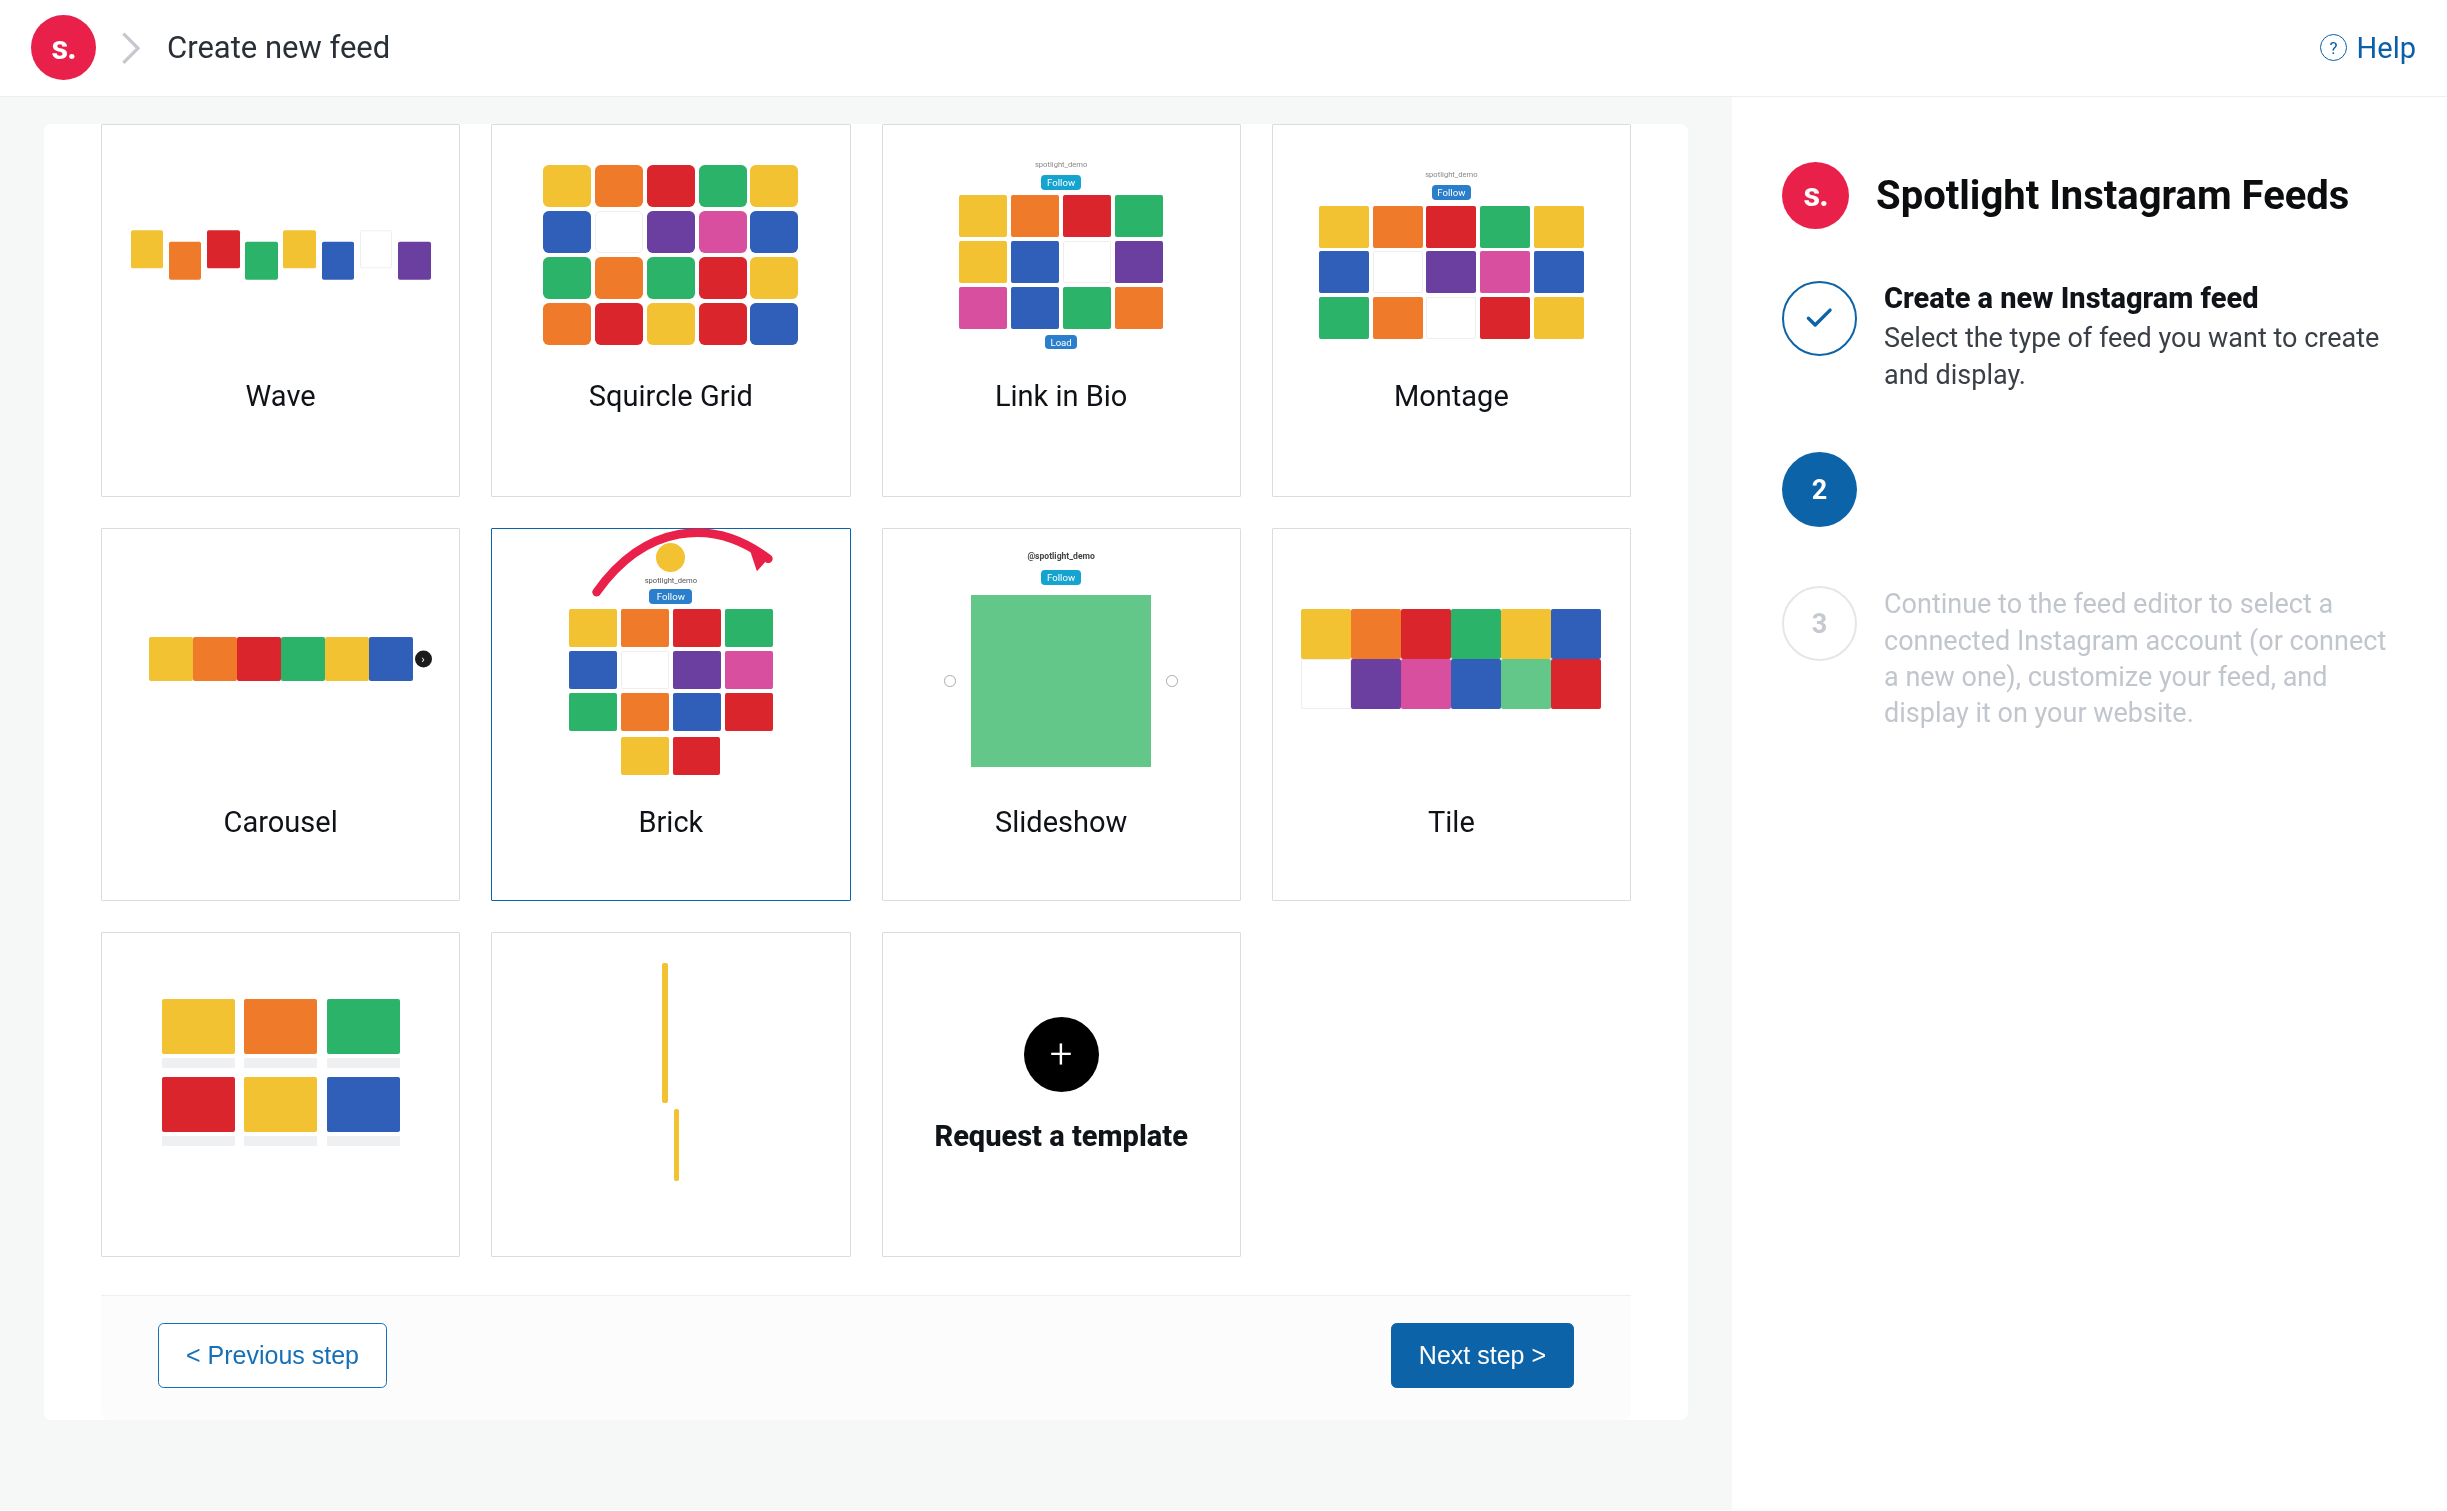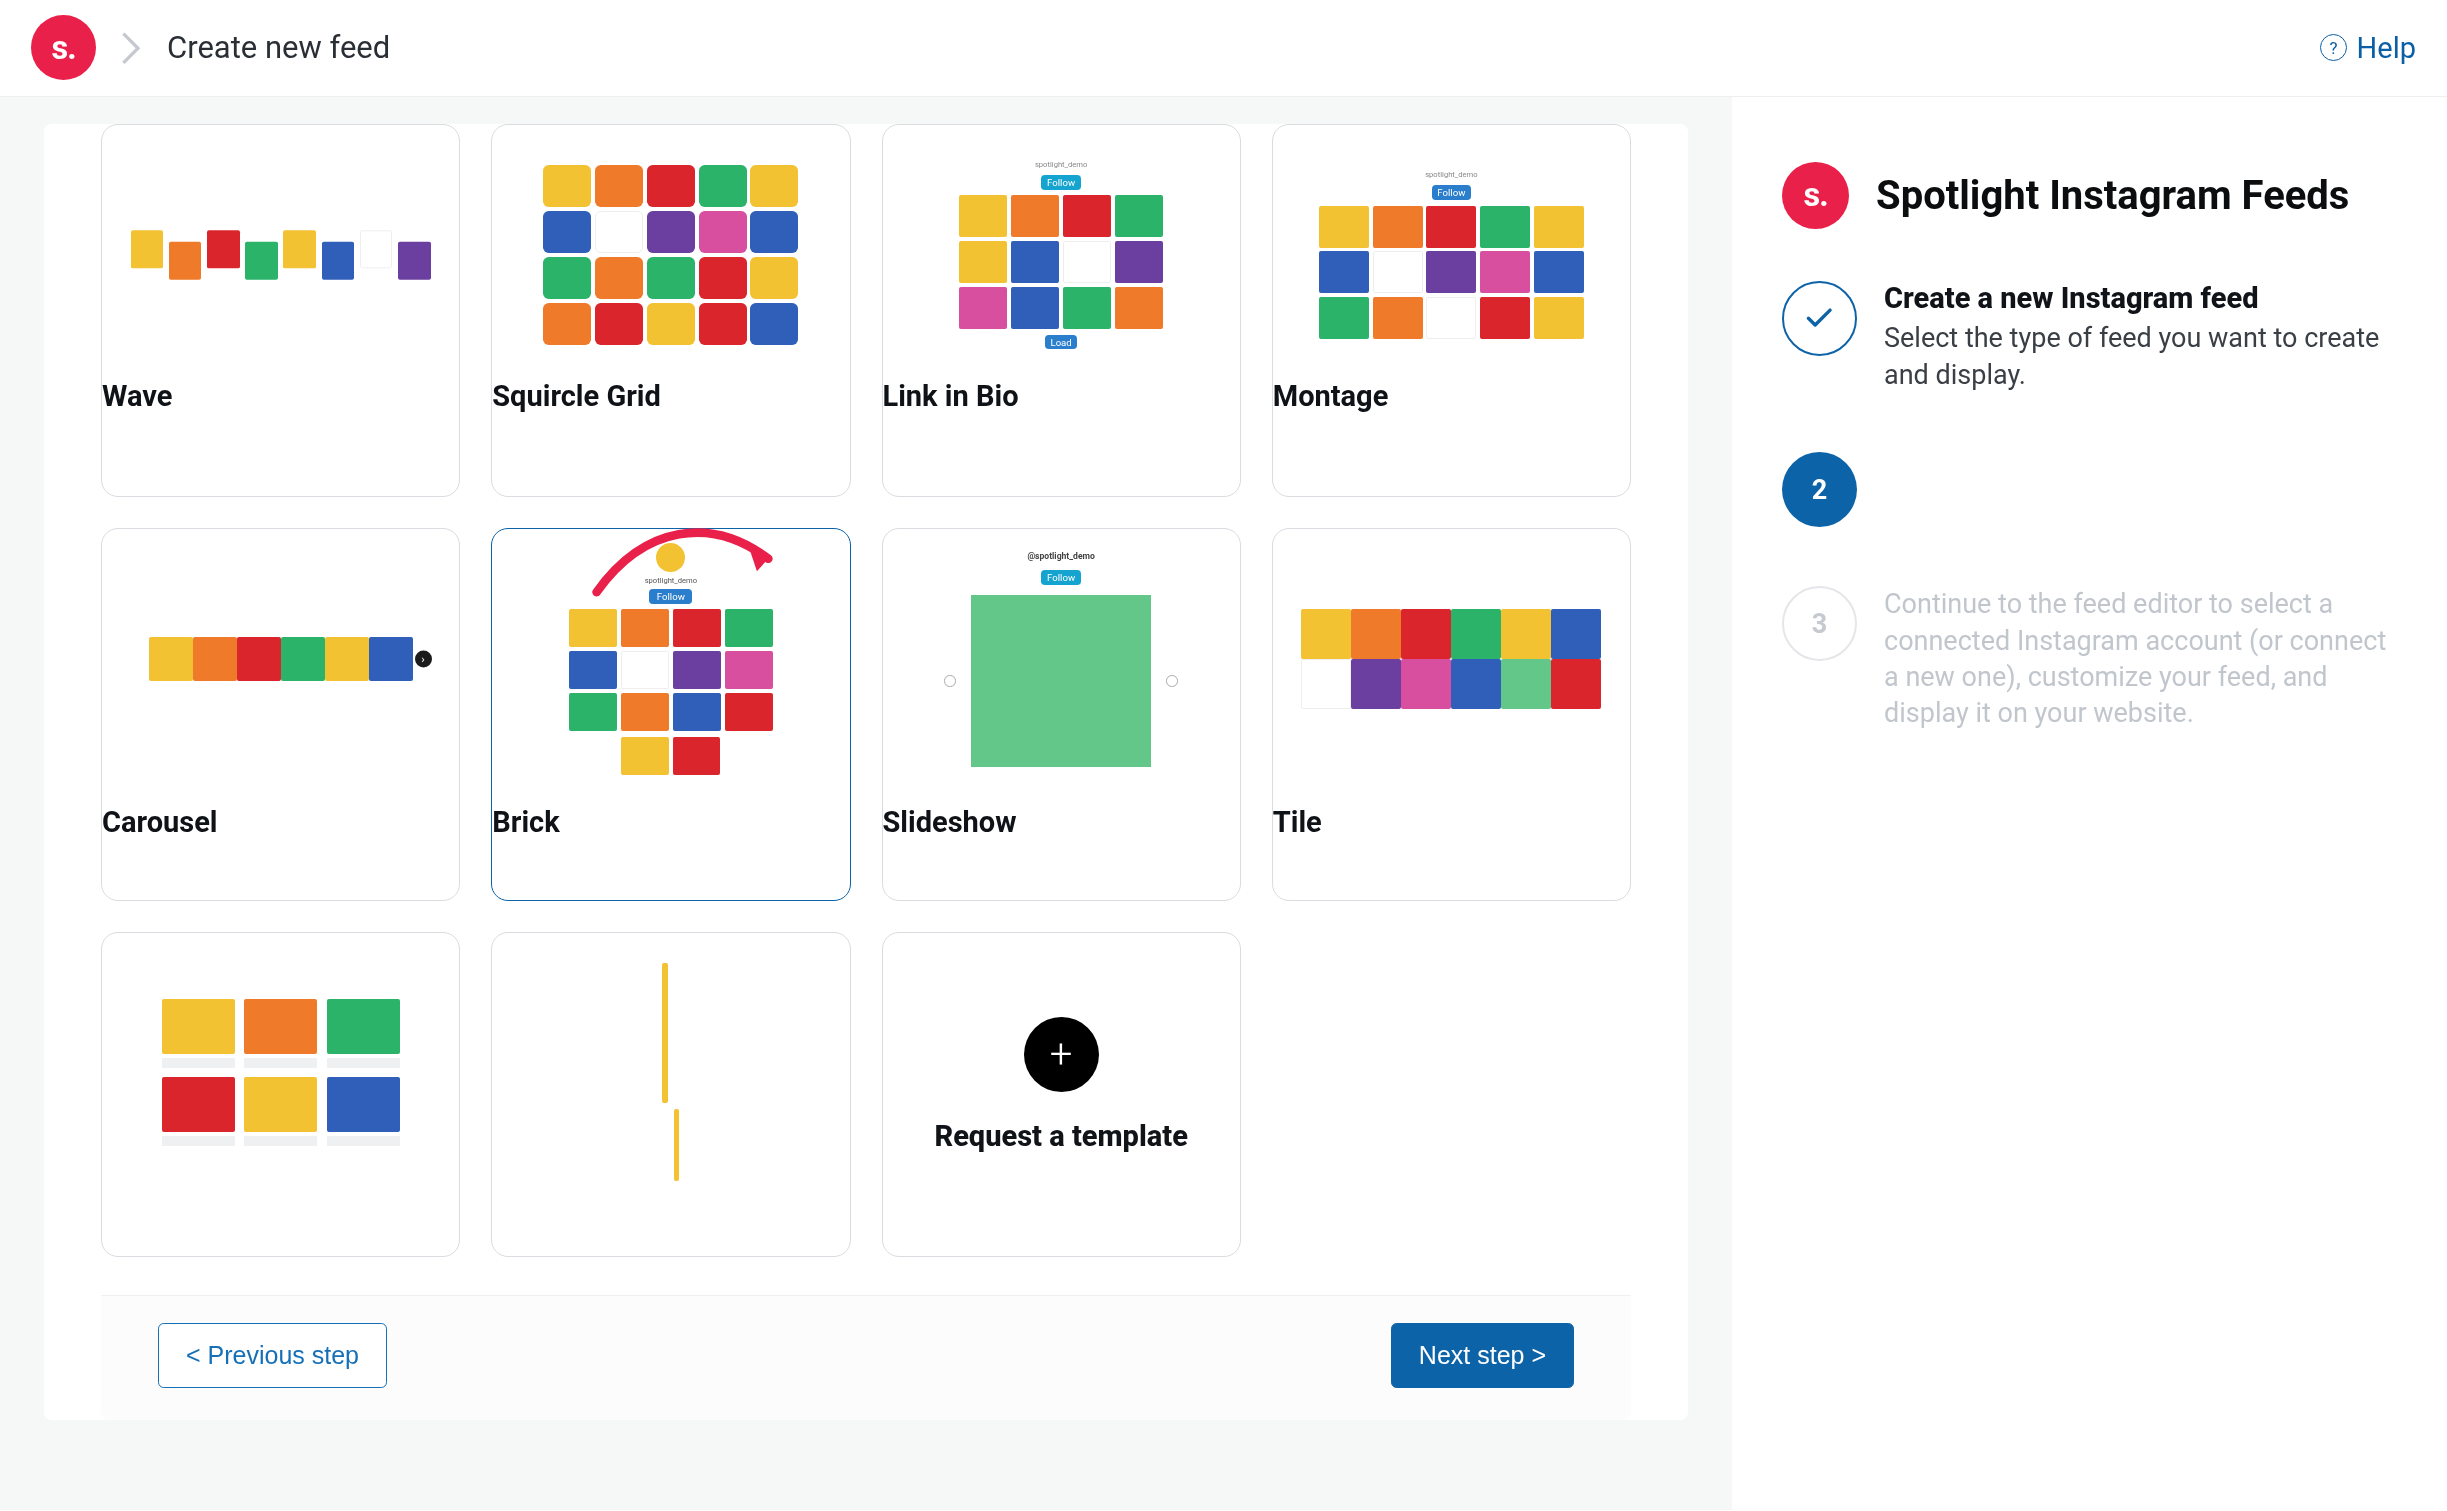--- a/index.html
+++ b/index.html
@@ -53,31 +53,31 @@
     background:var(--panel);
     margin:0 auto;max-width:1644px;border-radius:7.6px;
     padding:0 57px 0 57px;
     position:relative;
   }
   .grid{
     display:grid;grid-template-columns:repeat(4,1fr);gap:31px;
     padding:0 0 38px 0;
   }
   .card{
-    border:1.9px solid var(--border);border-radius:17px;background:#fff;
-    display:flex;flex-direction:column;justify-content:flex-start;
+    border:1.9px solid var(--border);border-radius:1px;background:#fff;
+    display:flex;flex-direction:column;align-items:center;justify-content:flex-start;
     height:373px;cursor:pointer;position:relative;overflow:hidden;
   }
   .card.selected{border-color:#0d63a8}
   .card .preview{
     flex:0 0 auto;height:249px;width:100%;display:flex;align-items:center;justify-content:center;
     padding:11.5px 7.6px 0 7.6px;
   }
   .card .label{
-    font-weight:700;font-size:29px;color:#0f1216;margin-top:5.7px;
+    font-weight:400;font-size:29px;color:#0f1216;margin-top:5.7px;
   }
   .card.tall .label{margin-top:27px}
   .card.half{height:325px}
   .card.half .preview{height:268px}
 
   
   .card.request .preview{flex-direction:column;gap:27px;padding-top:38px}
   .plus-circle{width:75px;height:75px;border-radius:50%;background:#000;display:flex;align-items:center;justify-content:center;color:#fff;font-size:40px;font-weight:300}
   .request-title{font-weight:800;font-size:29px;text-align:center;line-height:1.2}
 

